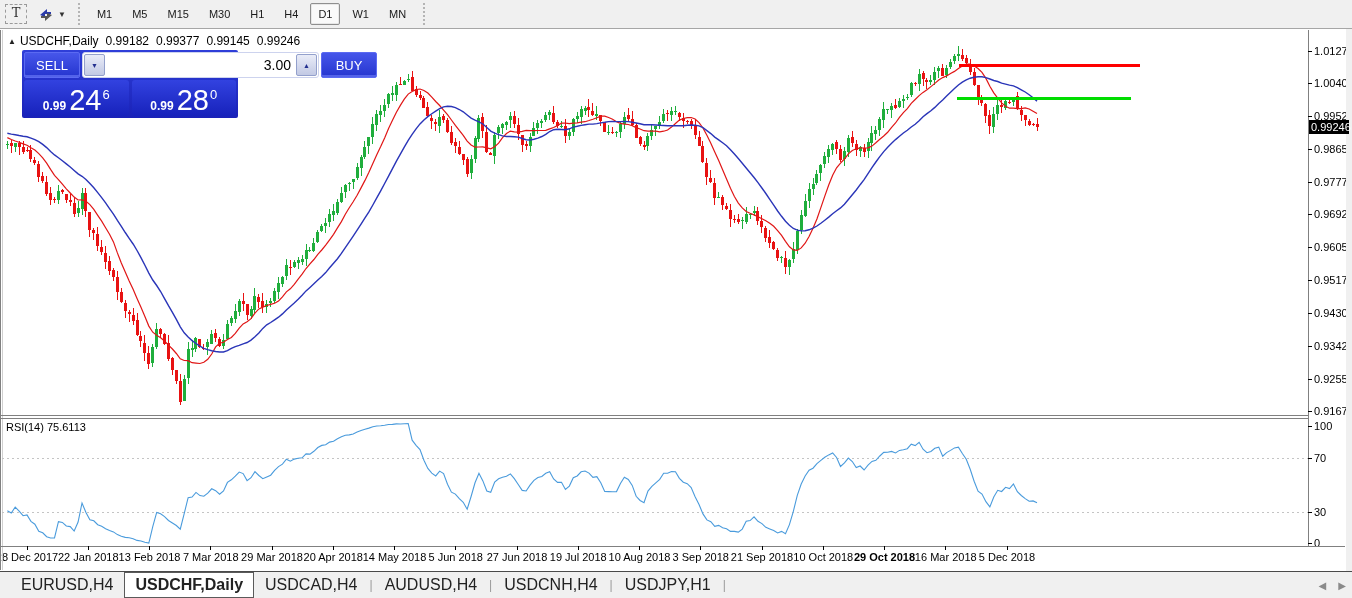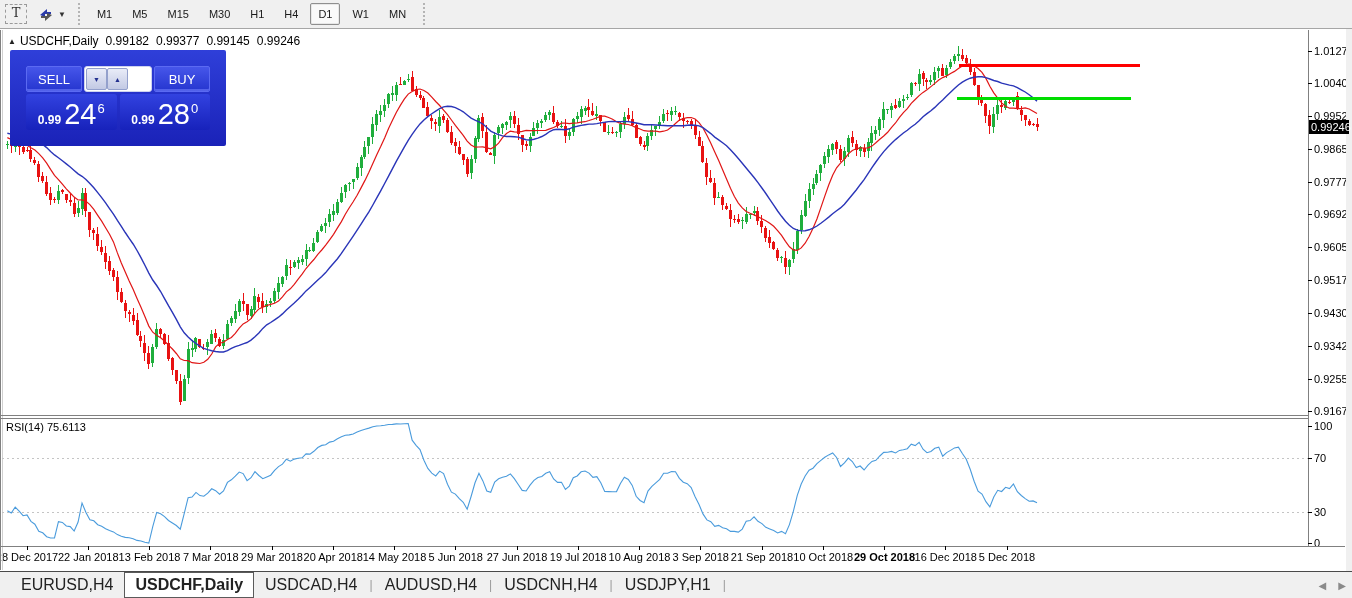--- a/index.html
+++ b/index.html
@@ -22,22 +22,22 @@
   .vsep{height:22px;border-left:2px dotted #b4b4b4;margin:0 7px;}
   .tf-btn{font-size:11px;color:#1a1a1a;padding:4px 7px;margin:0 2px;border:1px solid transparent;
     border-radius:2px;cursor:default;}
   .tf-btn.active{background:#fafafa;border:1px solid #8f8f8f;box-shadow:inset 0 0 0 1px #e8e8e8;}
   
   .chart-header{position:absolute;left:8px;top:34px;font-size:12px;color:#000;z-index:5;}
   .chart-header .tri{font-size:8px;vertical-align:1px;margin-right:4px;color:#222;}
   .chart-header b{font-weight:normal;}
   .chart-header span.v{margin-left:7px;}
   
-  .trade-panel{position:absolute;left:10px;top:50px;width:216px;z-index:6;
-    background:linear-gradient(#2f3fd9,#1a22b8);padding:16px;box-sizing:border-box;
+  .trade-panel{position:absolute;left:22px;top:50px;width:216px;z-index:6;
+    background:linear-gradient(#2f3fd9,#1a22b8);padding:2px;box-sizing:border-box;
     border-radius:2px;}
   .tp-row1{display:flex;align-items:stretch;height:26px;}
   .tp-btn{flex:0 0 54px;display:flex;align-items:center;justify-content:center;
     background:linear-gradient(#4656ea,#2535cf);border:1px solid #5b6af2;border-radius:2px;
     color:#fff;font-size:13px;box-shadow:inset 0 -2px 0 rgba(120,135,255,.55);cursor:pointer;}
   .tp-spin{flex:1;display:flex;align-items:stretch;background:#fff;border-radius:3px;
     margin:0 2px;padding:1px;border:1px solid #cdd3ee;}
   .spin-btn{flex:0 0 19px;display:flex;align-items:center;justify-content:center;
     background:linear-gradient(#e9ecf8,#c2c9e4);border:1px solid #93a0cc;border-radius:2px;
     color:#23308f;font-size:7px;cursor:pointer;}
@@ -677,20 +677,21 @@
   <span class="tri">▲</span><b>USDCHF,Daily</b><span class="v">0.99182</span><span class="v">0.99377</span><span class="v">0.99145</span><span class="v">0.99246</span>
 </div>
 
 <div class="trade-panel">
   <div class="tp-row1">
     <div class="tp-btn">SELL</div>
     <div class="tp-spin">
       <div class="spin-btn">
           <span>▼</span>
         </div>
+      <input class="tp-vol" value="3.00" style="">
       <div class="spin-btn">
           <span>▲</span>
         </div>
     </div>
     <div class="tp-btn">BUY</div>
   </div>
   <div class="tp-row2">
     <div class="price-box">
       <span class="pb-small">0.99</span>
       <span class="pb-big">24</span>
@@ -735,21 +736,21 @@
     <div class="date-label" style="left: 333.25px;">20 Apr 2018</div>
     <div class="date-label" style="left: 394.5px;">14 May 2018</div>
     <div class="date-label" style="left: 455.75px;">5 Jun 2018</div>
     <div class="date-label" style="left: 517px;">27 Jun 2018</div>
     <div class="date-label" style="left: 578.25px;">19 Jul 2018</div>
     <div class="date-label" style="left: 639.5px;">10 Aug 2018</div>
     <div class="date-label" style="left: 700.75px; text-align: center;">3 Sep 2018</div>
     <div class="date-label" style="left: 762px;">21 Sep 2018</div>
     <div class="date-label" style="left: 823.25px;">10 Oct 2018</div>
     <div class="date-label" style="left: 884.5px; font-weight: bold;">29 Oct 2018</div>
-    <div class="date-label" style="left: 945.75px;">16 Dec 2018</div>
+    <div class="date-label" style="left: 945.75px;">16 Mar 2018</div>
     <div class="date-label" style="left: 1007px;">5 Dec 2018</div>
   </div>
 <div class="price-tag" id="price-tag" style="top: 120.29px;">0.99246</div>
 <div class="right-strip"></div>
 
 <div class="tabbar">
   <div class="tabs" id="tabs">
       <div class="tab">EURUSD,H4</div>
       <div class="tab active">USDCHF,Daily</div>
       <div class="tab">USDCAD,H4</div>

